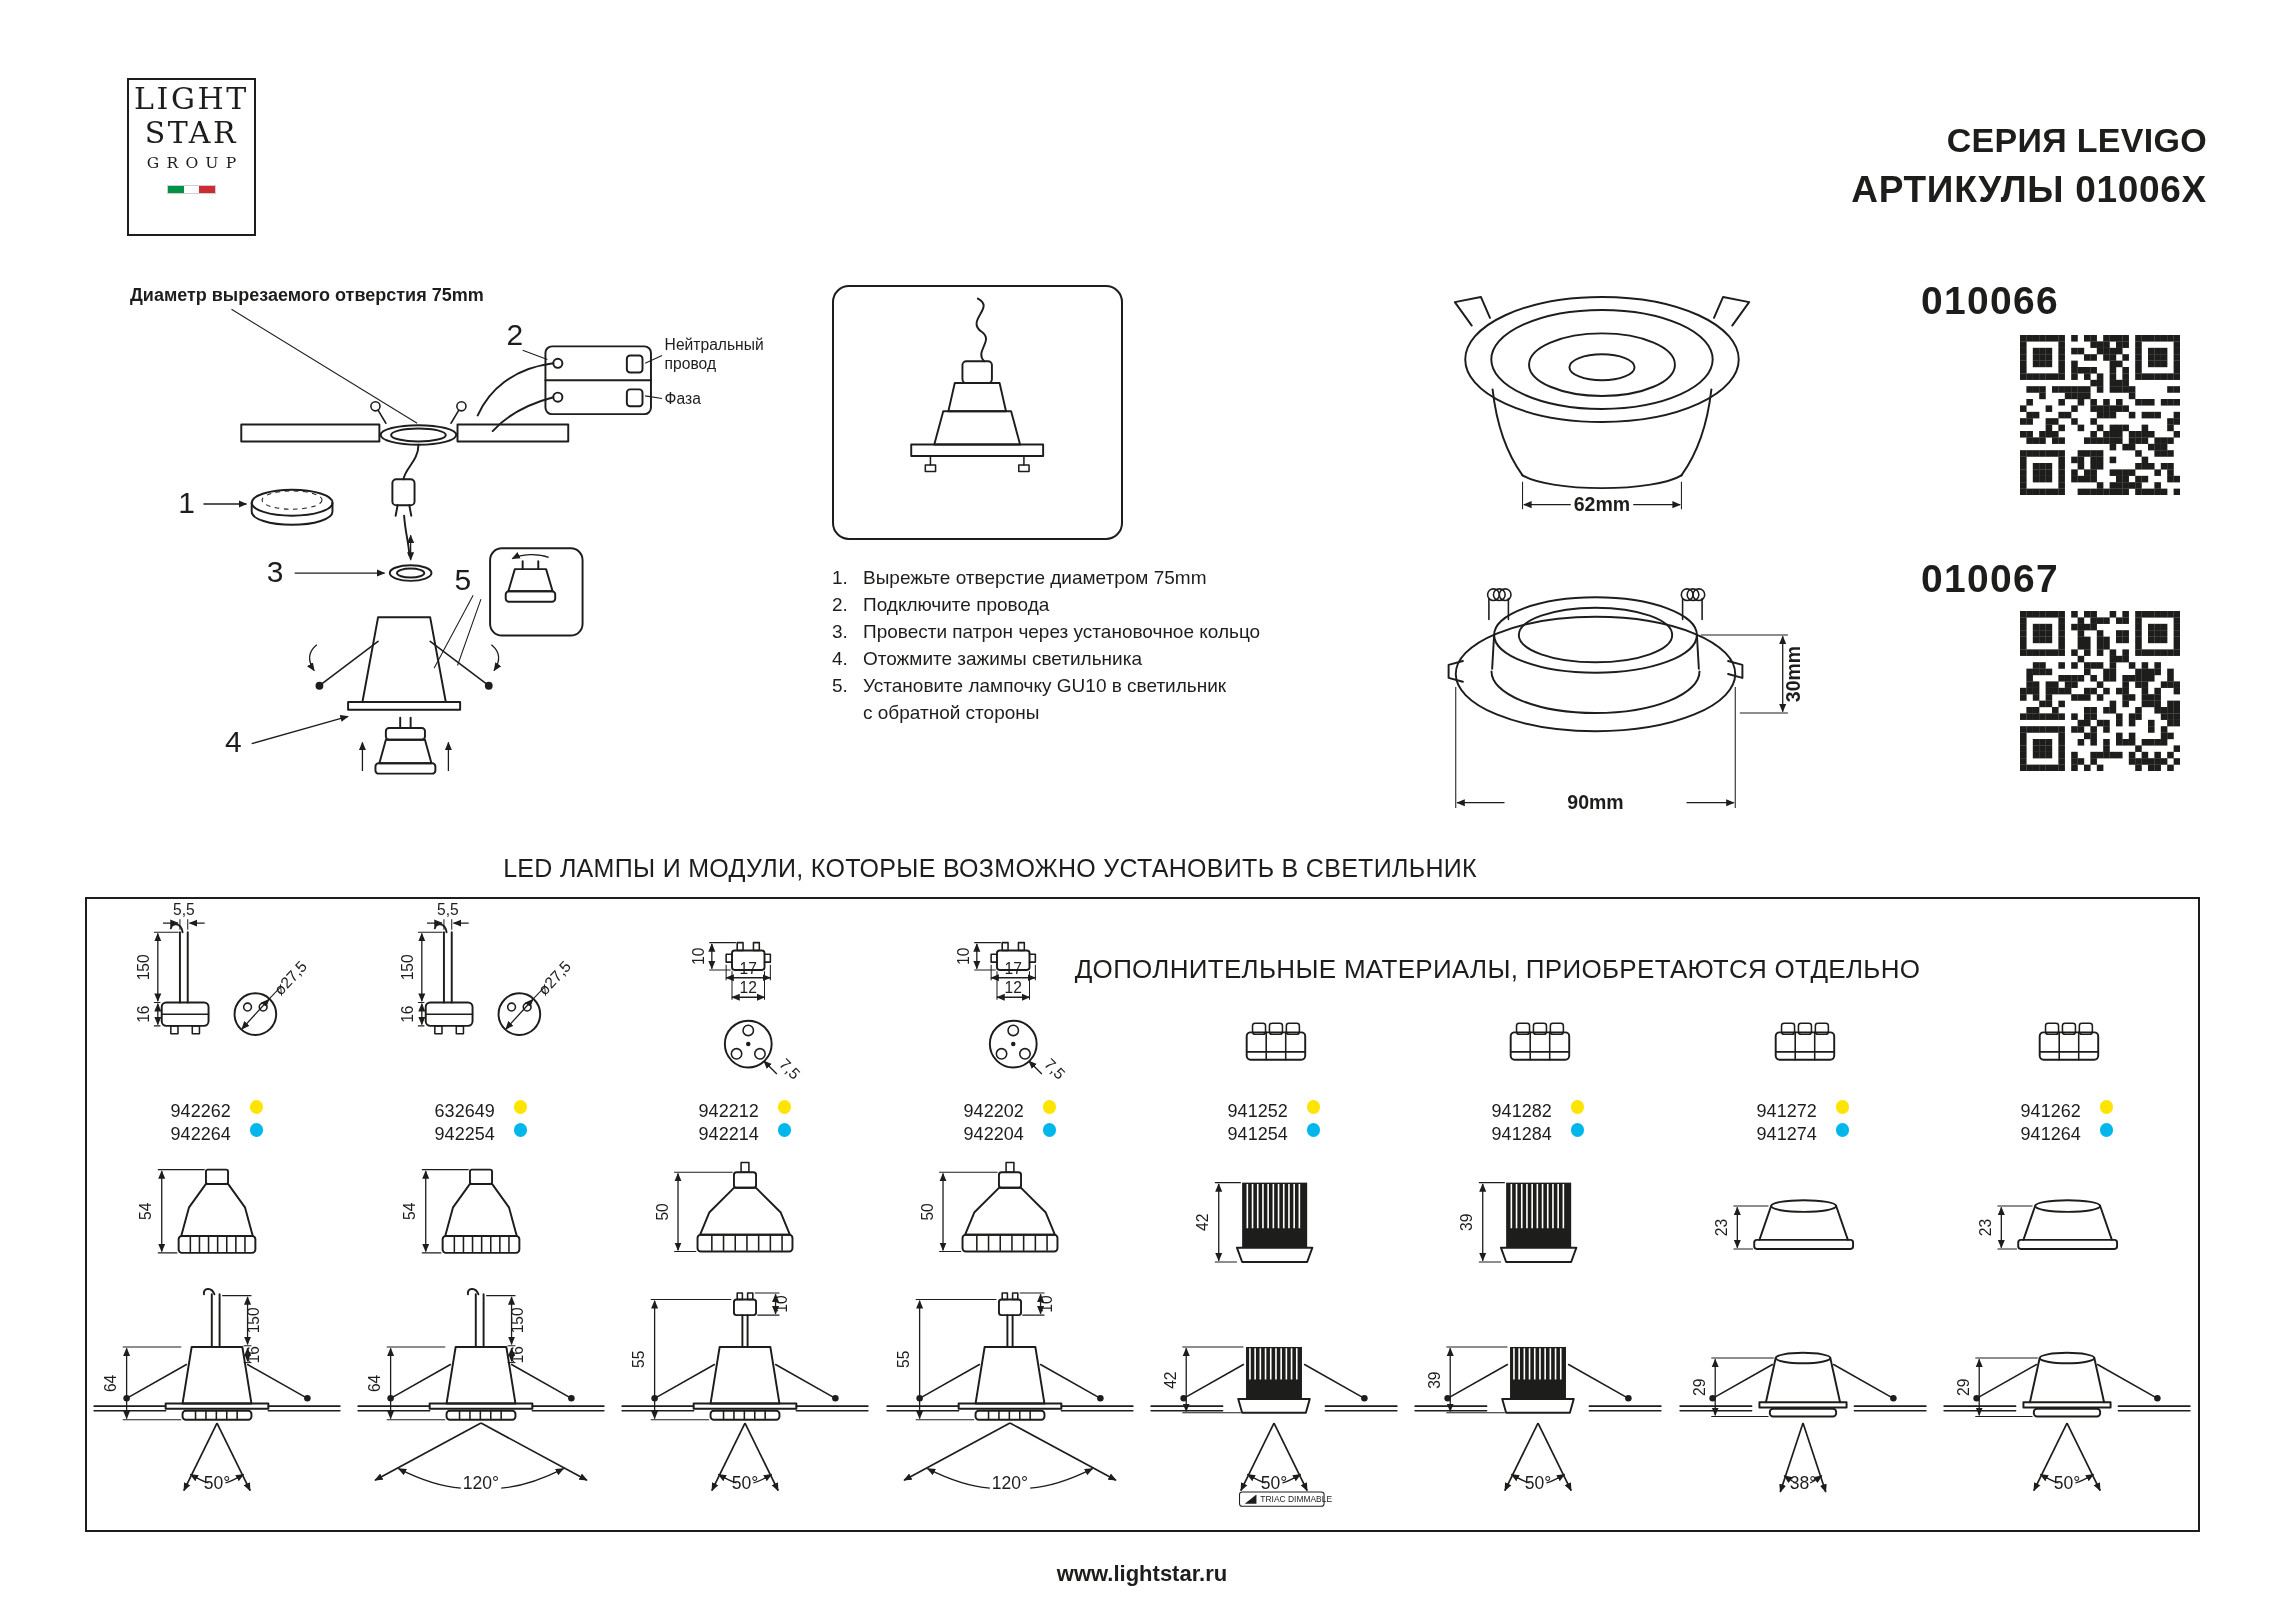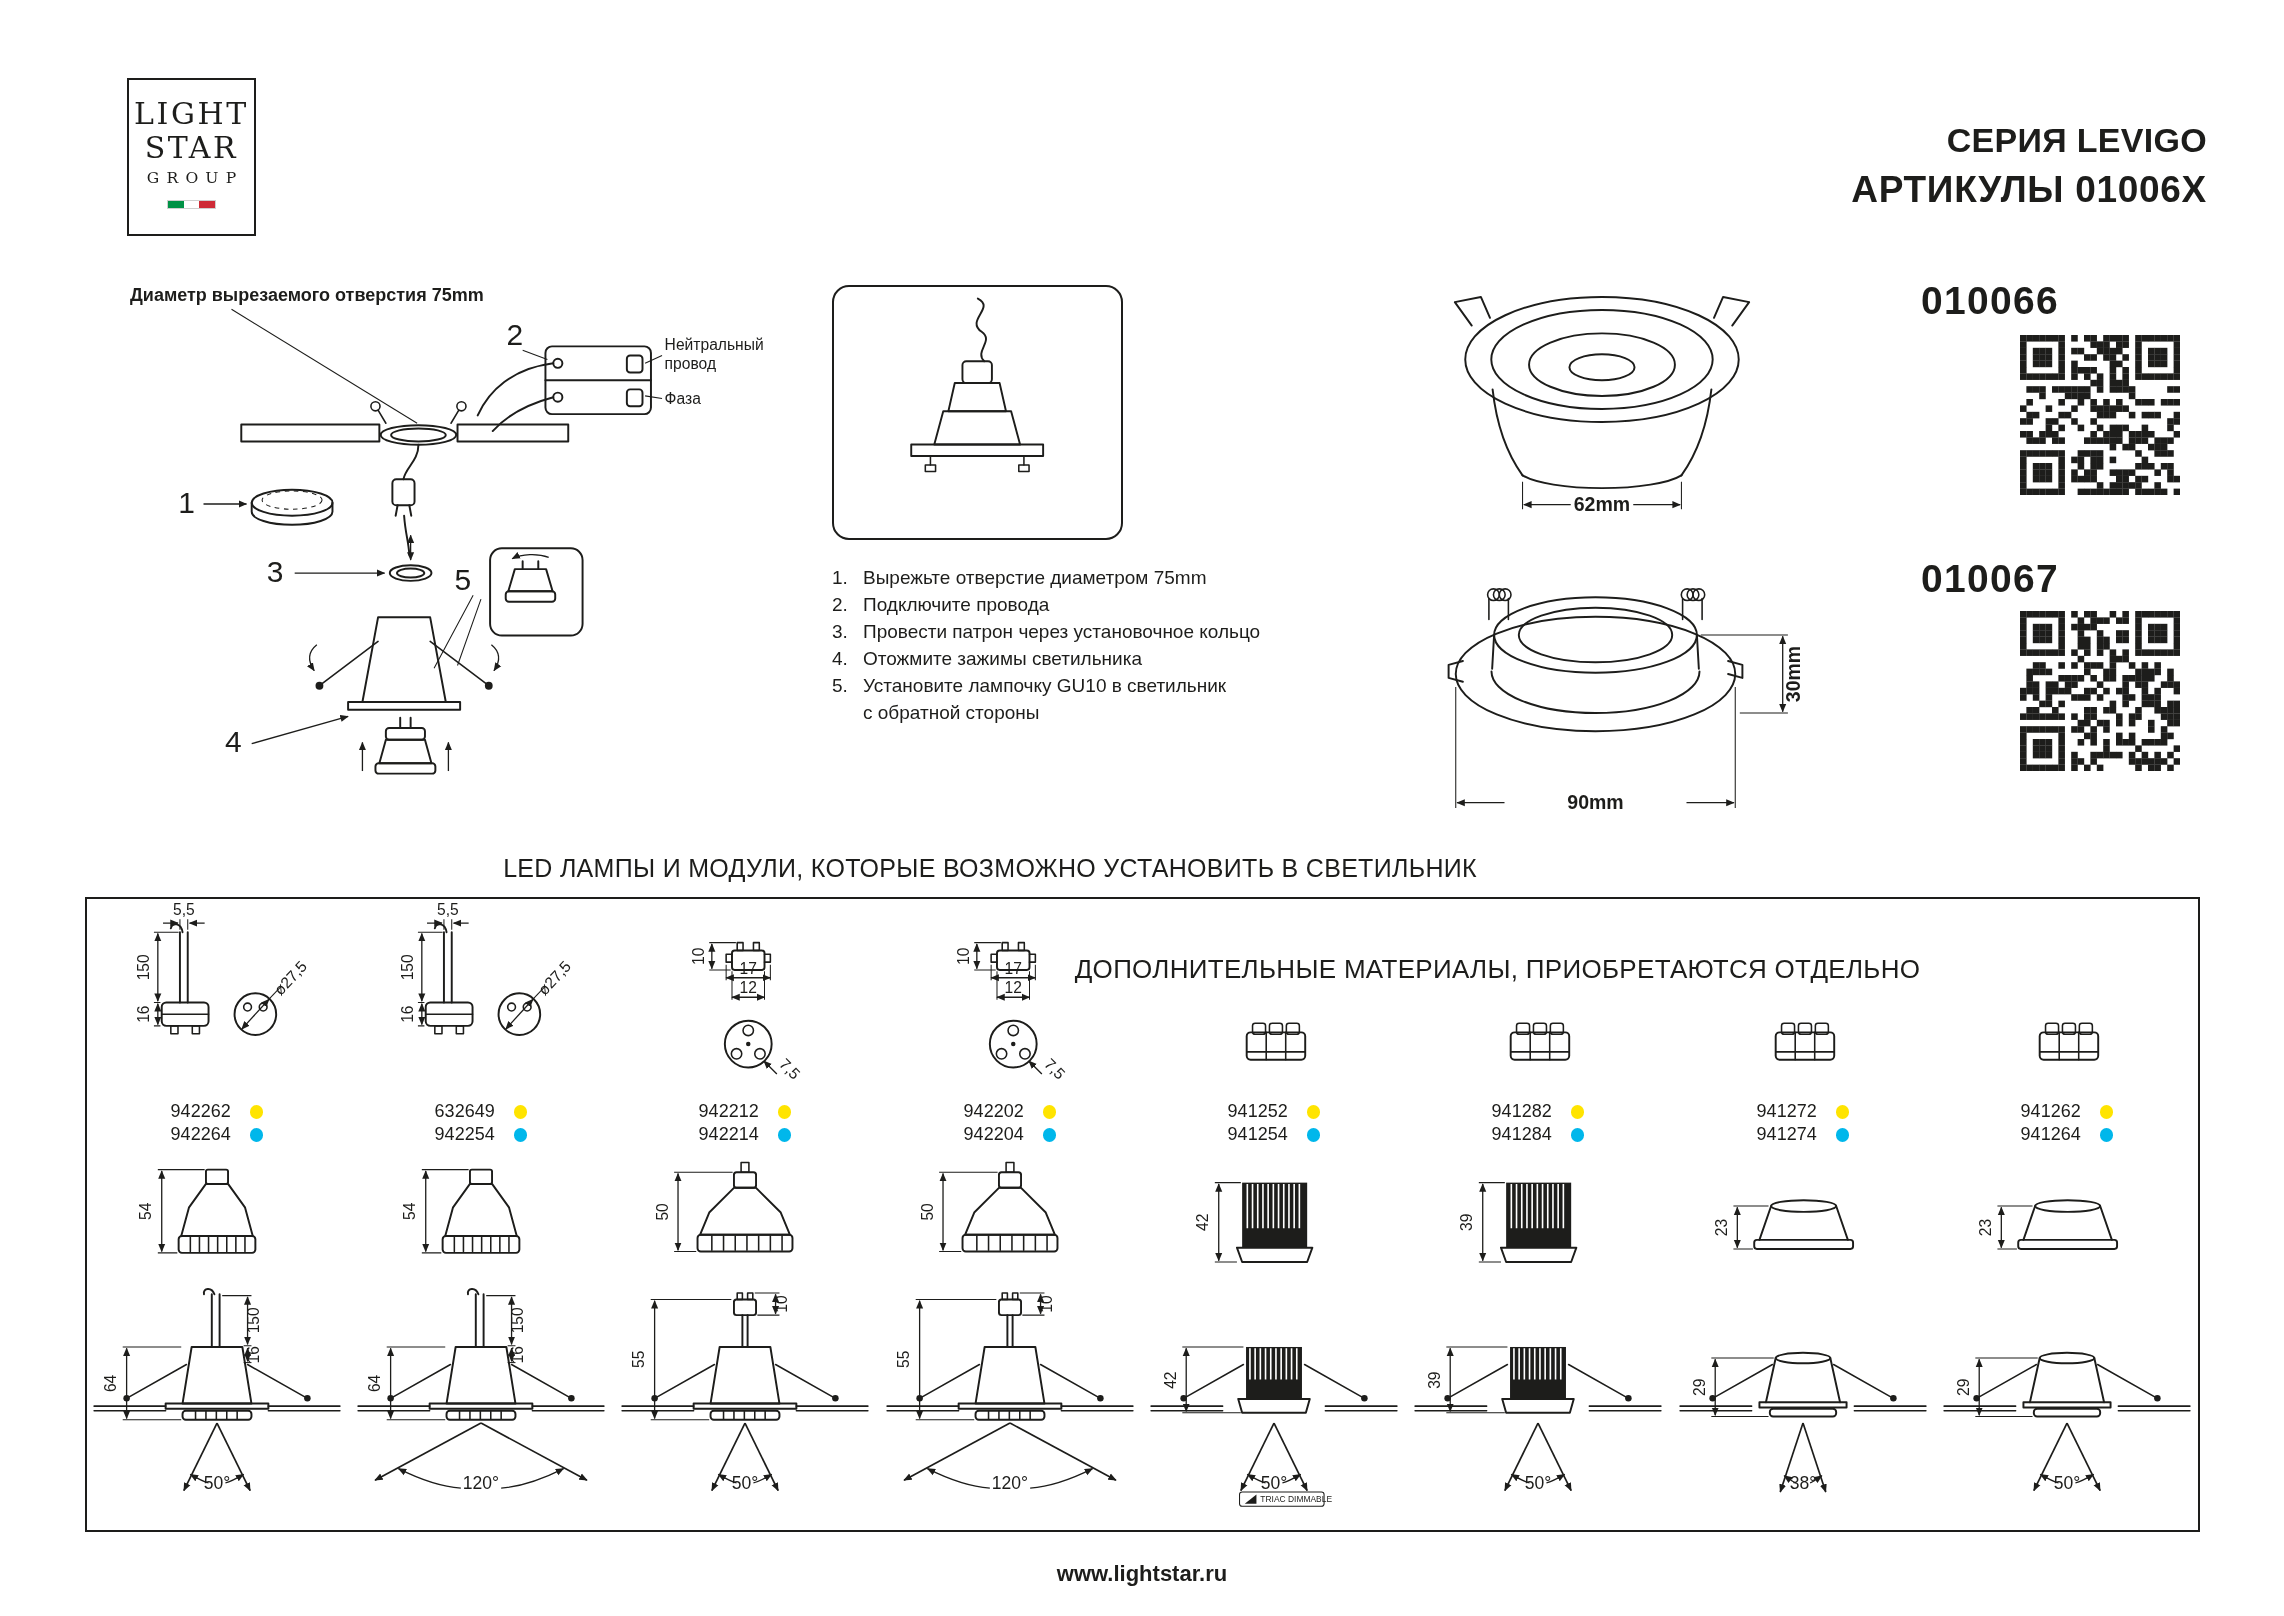--- a/index.html
+++ b/index.html
@@ -3,21 +3,21 @@
 <meta charset="utf-8">
 <style>
   *{box-sizing:border-box;margin:0;padding:0}
   html,body{background:#e8e8e8}
   .page{position:relative;width:2284px;height:1616px;background:#ffffff;margin:0 auto;
         font-family:"Liberation Sans",sans-serif;color:#1d1d1b;overflow:hidden}
   .abs{position:absolute}
 
   
   .logo-box{left:127px;top:78px;width:129px;height:158px;border:2.6px solid #1d1d1b;
-            text-align:center;padding-top:17px;font-family:"DejaVu Serif",serif}
+            text-align:center;padding-top:2px;font-family:"DejaVu Serif",serif}
   .logo-l1,.logo-l2{font-size:30px;letter-spacing:2.6px;line-height:34px}
   .logo-l3{font-size:15.6px;letter-spacing:7.2px;line-height:26px;text-indent:7.2px}
   .flag{width:49px;height:8.5px;margin:9px auto 0;display:flex;border:0.7px solid #cfcfcf}
   .flag span{flex:1}
   .doc-title{left:329px;top:115px;font-size:38px;font-weight:bold;line-height:46px;letter-spacing:0.3px}
   .series-block{left:1628px;top:121px;width:579px;text-align:right}
   .series{font-size:34px;font-weight:bold;letter-spacing:0.3px;margin-bottom:9px}
   .articles{font-size:37px;font-weight:bold;letter-spacing:0.7px}
 
   
@@ -36,21 +36,21 @@
   
   .led-title{left:0;top:854px;width:1980px;text-align:center;font-size:25px;letter-spacing:0.3px}
   .led-box{left:85px;top:897px;width:2115px;height:635px;border:2.6px solid #1d1d1b}
   .extra-title{left:1055px;top:954px;width:885px;text-align:center;font-size:26px;letter-spacing:0.3px}
   .col{position:absolute;top:897px;width:264px;height:635px}
   .col svg{position:absolute;left:0;overflow:visible}
   svg.top{top:9px;width:264px;height:176px}
   svg.mid{top:262px;width:264px;height:124px}
   svg.bot{top:388px;width:264px;height:215px}
   .codes{position:absolute;top:203px;width:100%;text-align:center}
-  .code-row{display:flex;align-items:center;justify-content:center;gap:19px;font-size:18px;line-height:23.4px}
+  .code-row{display:flex;align-items:flex-start;justify-content:center;gap:19px;font-size:18px;line-height:23.4px}
   .dot{display:inline-block;width:13.7px;height:13.7px;border-radius:50%}
 
   .footer{left:0;top:1561px;width:2284px;text-align:center;font-size:22px;font-weight:bold}
 
   
   svg{display:block}
   .diagram{position:absolute}
   .ln{fill:none;stroke:#1d1d1b;stroke-width:3;stroke-linejoin:round;stroke-linecap:round}
   .ln2{fill:none;stroke:#1d1d1b;stroke-width:2.4;stroke-linejoin:round;stroke-linecap:round}
   .thin{fill:none;stroke:#1d1d1b;stroke-width:1.6}

